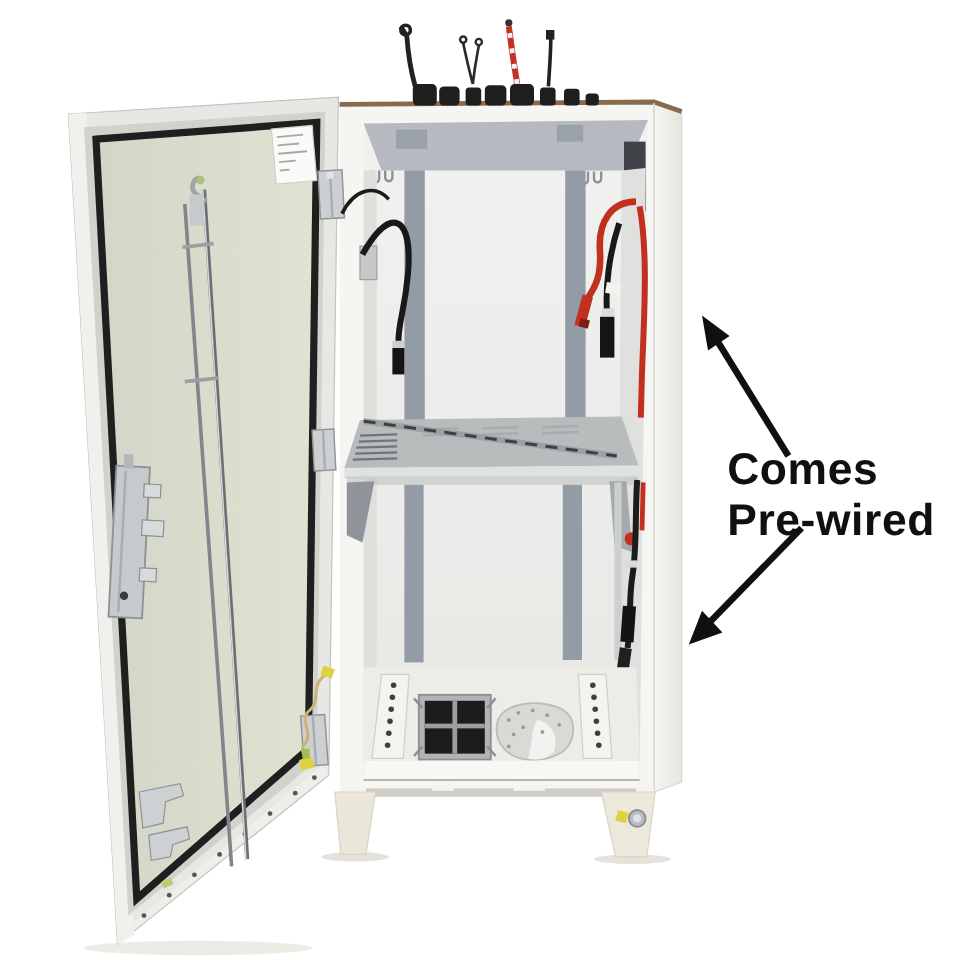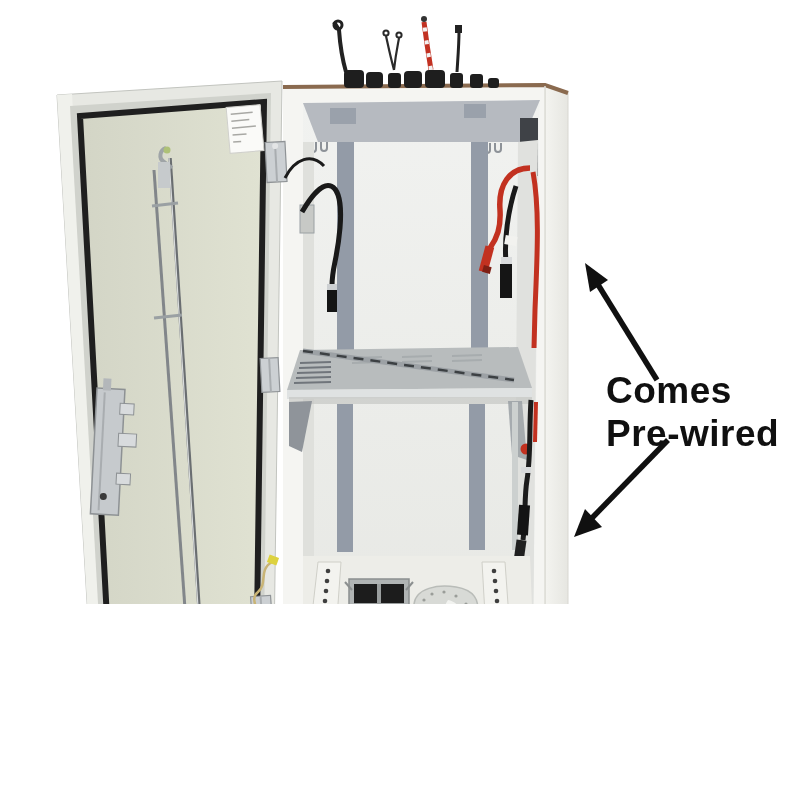--- a/index.html
+++ b/index.html
@@ -1,16 +1,16 @@
 <!DOCTYPE html>
 <html><head>
 <meta charset="utf-8">
 <style>
   html,body{margin:0;padding:0;background:#fff;}
-  .stage{position:relative;width:800px;height:604px;background:#a3a3a3;overflow:hidden;
+  .stage{position:relative;width:800px;height:800px;background:#a3a3a3;overflow:hidden;
          font-family:"Liberation Sans", sans-serif;}
   svg{display:block}
   .ann-text{font-family:"Liberation Sans", sans-serif;font-weight:bold;font-size:37px;letter-spacing:.5px;}
 </style>
 </head>
 <body>
 
 <div class="stage">
 <svg width="800" height="800" viewBox="0 0 800 800">
   <defs>

